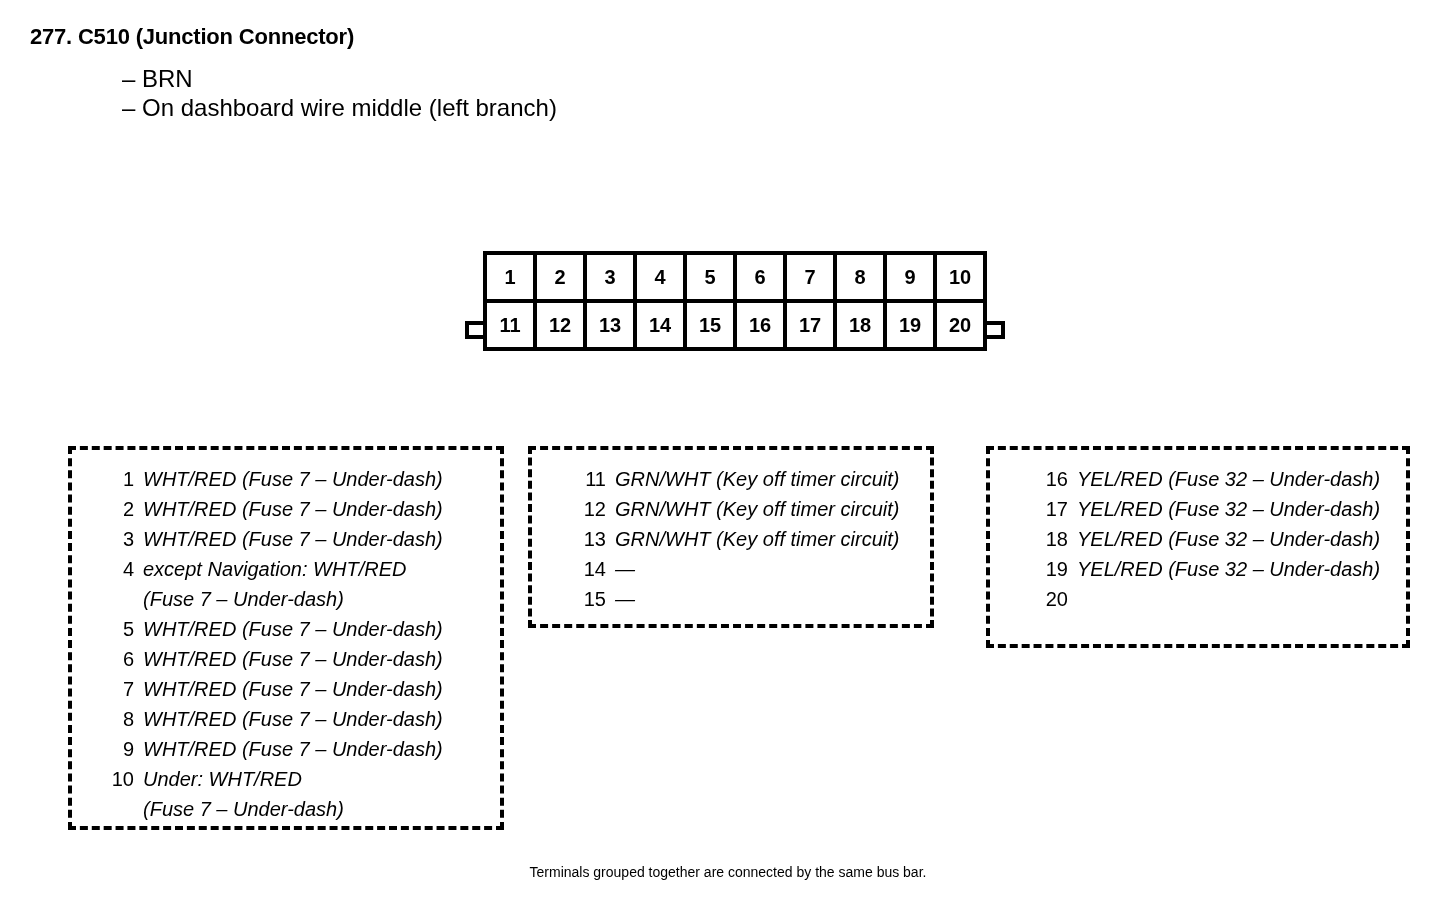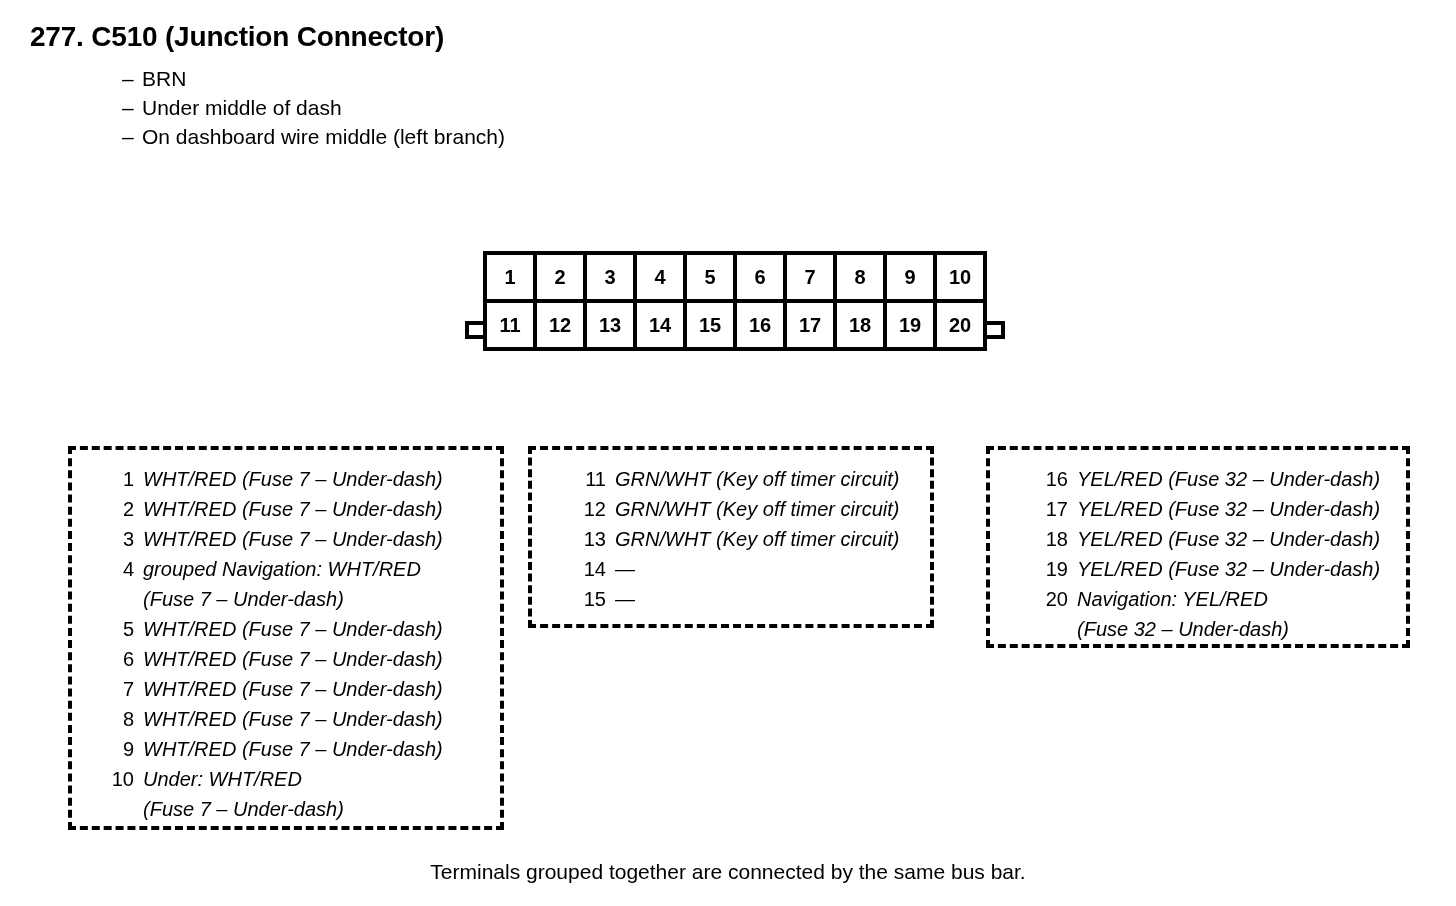--- a/index.html
+++ b/index.html
@@ -18,32 +18,32 @@
   }
 
   
   #header-block {
     position: absolute;
     left: 30px;
     top: 18px;
     width: 1000px;
   }
   #page-title {
-    font-size: 28px;
+    font-size: 22px;
     font-weight: bold;
     letter-spacing: -0.2px;
     line-height: 38px;
     white-space: nowrap;
   }
   #subtitle-list {
     margin-top: 8px;
     padding-left: 92px;
   }
   .subtitle-line {
-    font-size: 21px;
+    font-size: 24px;
     line-height: 29px;
     white-space: nowrap;
   }
   .subtitle-dash {
     display: inline-block;
     width: 20px;
   }
 
   
   #connector-diagram {
@@ -136,35 +136,32 @@
   #group-box-3 .pin-num { width: 56px; padding-right: 9px; }
   #group-box-3 .pin-list { padding-left: 22px; }
 
   
   #footer-note {
     position: absolute;
     left: 0;
     top: 858px;
     width: 1456px;
     text-align: center;
-    font-size: 21px;
+    font-size: 14px;
     line-height: 28px;
   }
 </style>
 </head>
 <body>
 
 <div id="header-block">
   <div id="page-title">277.  C510 (Junction Connector)</div>
   <div id="subtitle-list">
     <div class="subtitle-line">
       <span class="subtitle-dash">–</span><span>BRN</span>
-    </div>
-    <div class="subtitle-line">
-      <span class="subtitle-dash">–</span><span>Under middle of dash</span>
     </div>
     <div class="subtitle-line">
       <span class="subtitle-dash">–</span><span>On dashboard wire middle (left branch)</span>
     </div>
   </div>
 </div>
 
 <div id="connector-diagram">
   <div class="side-tab left"></div>
   <div class="side-tab right"></div>
@@ -205,21 +202,21 @@
     <div class="pin-entry">
       <span class="pin-num">2</span>
       <span class="pin-desc">WHT/RED (Fuse 7 – Under-dash)</span>
     </div>
     <div class="pin-entry">
       <span class="pin-num">3</span>
       <span class="pin-desc">WHT/RED (Fuse 7 – Under-dash)</span>
     </div>
     <div class="pin-entry">
       <span class="pin-num">4</span>
-      <span class="pin-desc"><span>grouped Navigation: WHT/RED</span><span class="cont">(Fuse 7 – Under-dash)</span></span>
+      <span class="pin-desc"><span>except Navigation: WHT/RED</span><span class="cont">(Fuse 7 – Under-dash)</span></span>
     </div>
     <div class="pin-entry">
       <span class="pin-num">5</span>
       <span class="pin-desc">WHT/RED (Fuse 7 – Under-dash)</span>
     </div>
     <div class="pin-entry">
       <span class="pin-num">6</span>
       <span class="pin-desc">WHT/RED (Fuse 7 – Under-dash)</span>
     </div>
     <div class="pin-entry">
@@ -279,18 +276,17 @@
     <div class="pin-entry">
       <span class="pin-num">18</span>
       <span class="pin-desc">YEL/RED (Fuse 32 – Under-dash)</span>
     </div>
     <div class="pin-entry">
       <span class="pin-num">19</span>
       <span class="pin-desc">YEL/RED (Fuse 32 – Under-dash)</span>
     </div>
     <div class="pin-entry">
       <span class="pin-num">20</span>
-      <span class="pin-desc"><span>Navigation: YEL/RED</span><span class="cont">(Fuse 32 – Under-dash)</span></span>
     </div>
   </div>
 </div>
 
 <div id="footer-note">Terminals grouped together are connected by the same bus bar.</div>
 
 </body></html>

